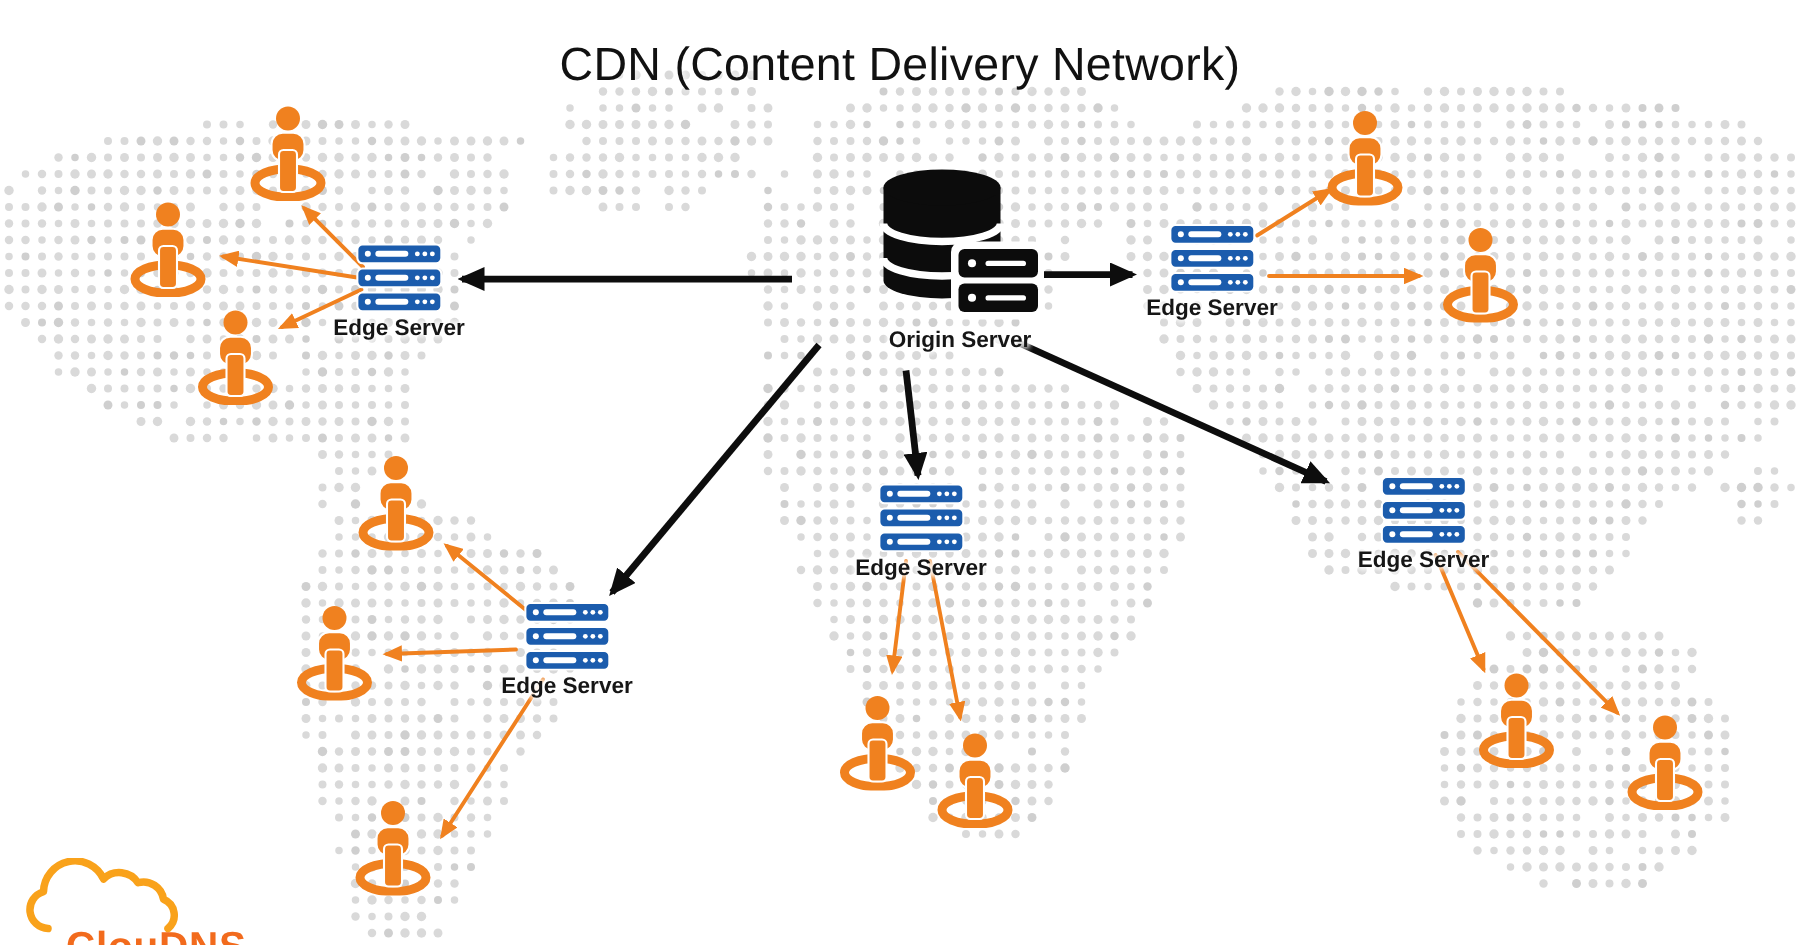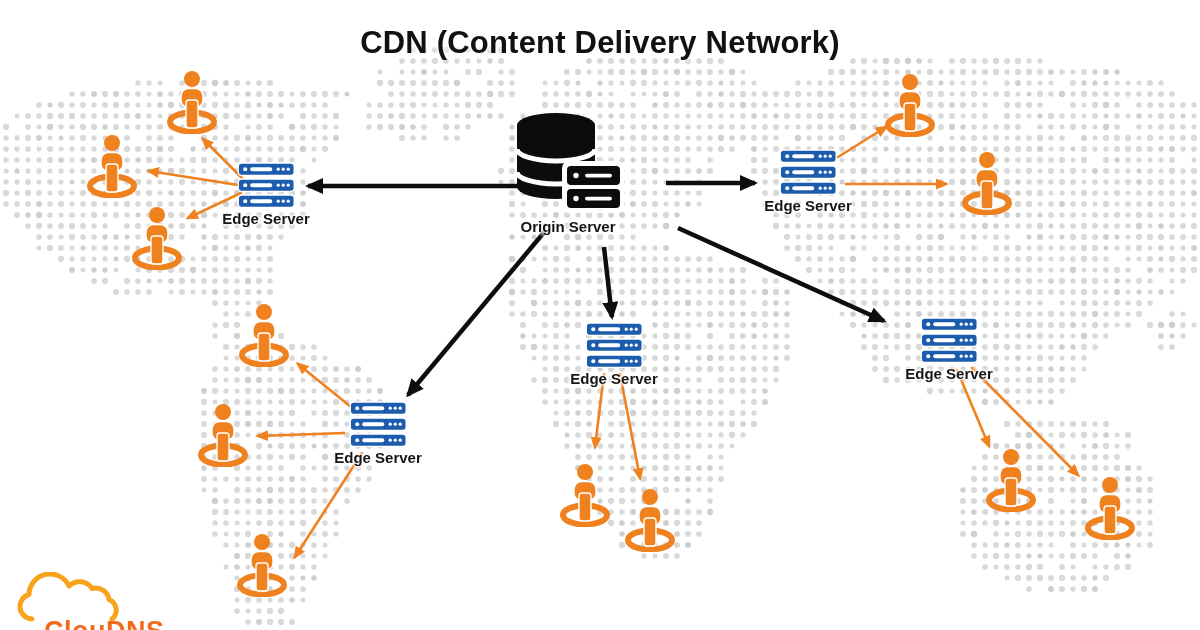--- a/index.html
+++ b/index.html
@@ -3,21 +3,21 @@
 <meta charset="utf-8">
 <style>
   html,body{margin:0;padding:0;background:#fff;}
   #canvas{
     position:relative;width:1200px;height:630px;overflow:hidden;background:#fff;
     font-family:"Liberation Sans","DejaVu Sans",sans-serif;
   }
   svg.layer{position:absolute;left:0;top:0;pointer-events:none;}
   #page-title{
     position:absolute;left:50%;top:4px;transform:translateX(-50%);
-    font-size:31px;font-weight:700;color:#111;white-space:nowrap;letter-spacing:0.2px;
+    font-size:31px;font-weight:400;color:#111;white-space:nowrap;letter-spacing:0.2px;
     text-shadow:0 0 6px #fff,0 0 6px #fff;
   }
   .node{position:absolute;display:flex;flex-direction:column;align-items:center;transform:translateX(-50%);}
   .node-label{
     font-size:15px;font-weight:700;color:#161616;white-space:nowrap;margin-top:2px;
     text-shadow:0 0 4px #fff,0 0 4px #fff,0 0 4px #fff,0 0 4px #fff;
   }
   .user{position:absolute;width:60px;height:64px;}
   #logo{position:absolute;left:16px;top:572px;width:160px;height:80px;}
   #logo-text{
@@ -2947,21 +2947,21 @@
       <line x1="351" y1="407" x2="298" y2="364" marker-end="url(#mo)"></line>
       <line x1="344" y1="433" x2="258" y2="436" marker-end="url(#mo)"></line>
       <line x1="362" y1="453" x2="295" y2="557" marker-end="url(#mo)"></line>
       <line x1="957" y1="370" x2="989" y2="446" marker-end="url(#mo)"></line>
       <line x1="972" y1="368" x2="1078" y2="475" marker-end="url(#mo)"></line>
     </g>
   </svg>
 
   <h1 id="page-title">CDN (Content Delivery Network)</h1>
 
-  <div class="node" style="left:568px;top:112px;">
+  <div class="node" style="left:640px;top:112px;">
     <svg width="112" height="104" viewBox="0 0 112 104">
       <path d="M5 13 v62 a39 12 0 0 0 78 0 v-62" fill="#0c0c0c"></path>
       <ellipse cx="44" cy="13" rx="39" ry="12" fill="#0c0c0c"></ellipse>
       <path d="M5 37 a39 12 0 0 0 78 0" fill="none" stroke="#fff" stroke-width="5"></path>
       <path d="M5 60 a39 12 0 0 0 78 0" fill="none" stroke="#fff" stroke-width="5"></path>
       <rect x="50" y="49" width="62" height="52" rx="7" fill="#fff"></rect>
       <rect x="55" y="54" width="53" height="19" rx="4" fill="#0c0c0c"></rect>
       <rect x="55" y="77" width="53" height="19" rx="4" fill="#0c0c0c"></rect>
       <circle cx="64" cy="63.5" r="2.7" fill="#fff"></circle>
       <rect x="73" y="61.8" width="27" height="3.6" rx="1.8" fill="#fff"></rect>

